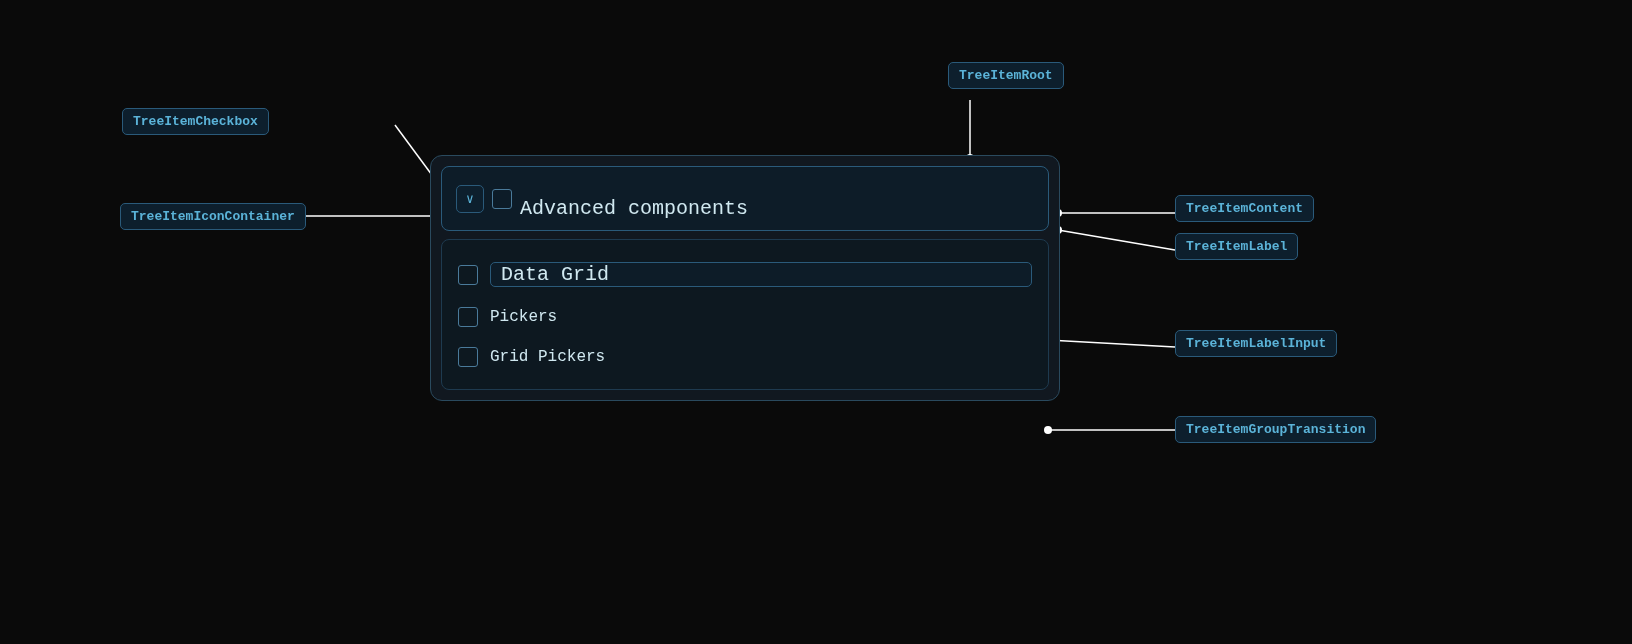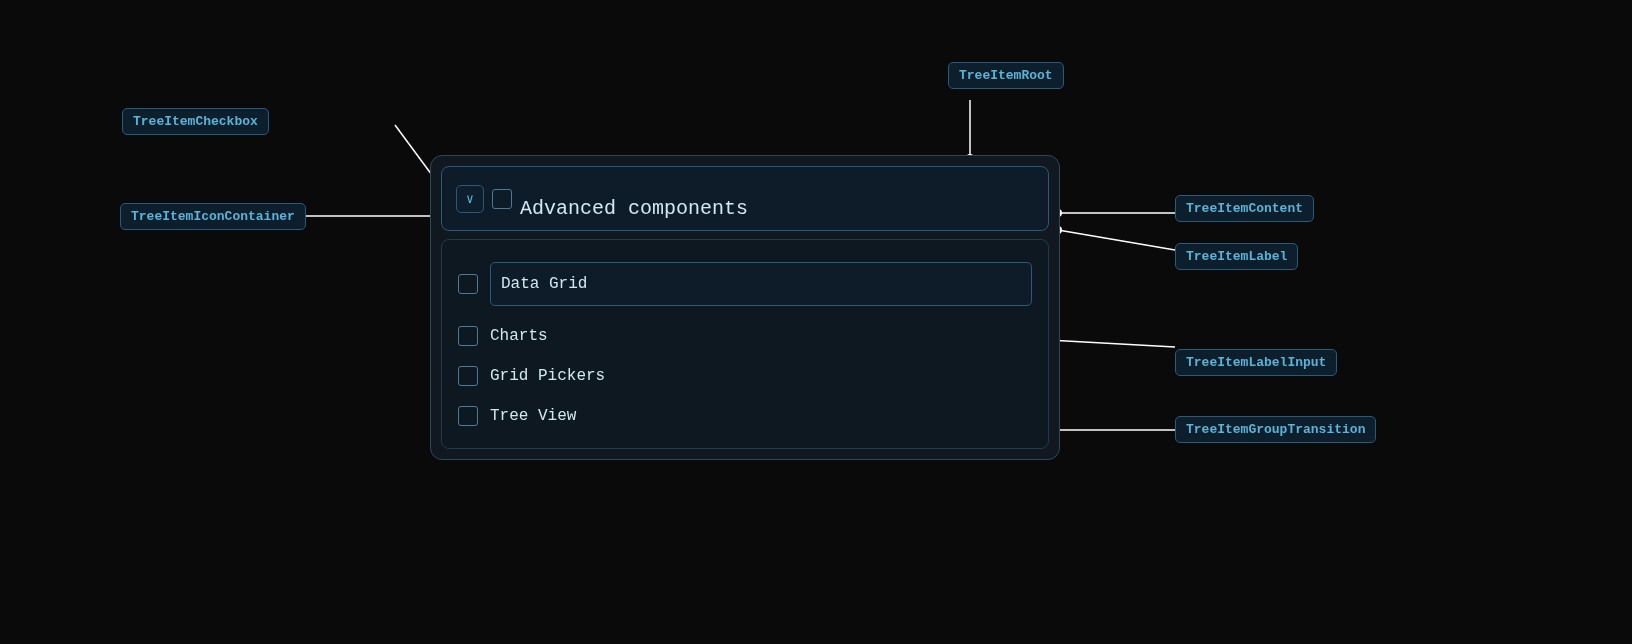--- a/index.html
+++ b/index.html
@@ -105,23 +105,23 @@
 
     .tree-child-item:not(:last-child) {
       border-bottom: none;
     }
 
     .child-label-input {
       background: #0d1c28;
       border: 1.5px solid #2a5a7a;
       border-radius: 5px;
       color: #d0e8f0;
-      font-size: 16px;
-      font-family: 'Courier New', monospace;
-      padding: 12px 10px;
+      font-size: 20px;
+      font-family: 'Courier New', monospace;
+      padding: 0 10px;
       flex: 1;
       outline: none;
     }
 
     .child-label-text {
       color: #d0e8f0;
       font-size: 16px;
       font-family: 'Courier New', monospace;
     }
 
@@ -180,25 +180,25 @@
 </div>
 
 <div class="label-pos" style="left:80px; top:203px;margin-left:40px;">
   <span class="badge">TreeItemIconContainer</span>
 </div>
 
 <div class="label-pos" style="left:1175px; top:195px;">
   <span class="badge">TreeItemContent</span>
 </div>
 
-<div class="label-pos" style="left:1175px; top:243px;">
+<div class="label-pos" style="left:1175px; top:233px;">
   <span class="badge">TreeItemLabel</span>
 </div>
 
-<div class="label-pos" style="left:1175px; top:330px;margin-top:19px;">
+<div class="label-pos" style="left:1175px; top:330px;">
   <span class="badge">TreeItemLabelInput</span>
 </div>
 
 <div class="label-pos" style="left:1175px; top:416px;border-radius:10px;">
   <span class="badge">TreeItemGroupTransition</span>
 </div>
 
 <div class="tree-root">
 
   <div class="tree-item-root-row">
@@ -211,26 +211,22 @@
 
   <div class="tree-group">
 
     <div class="tree-child-item">
       <div class="checkbox-box"></div>
       <input class="child-label-input" type="text" value="Data Grid" style="">
     </div>
 
     <div class="tree-child-item">
       <div class="checkbox-box"></div>
-      <span class="child-label-text">Charts</span>
+      <span class="child-label-text">Pickers</span>
     </div>
 
     <div class="tree-child-item">
       <div class="checkbox-box"></div>
       <span class="child-label-text">Grid Pickers</span>
     </div>
 
-    <div class="tree-child-item">
-      <div class="checkbox-box"></div>
-      <span class="child-label-text">Tree View</span>
-    </div>
   </div>
 </div>
 
 </body></html>

